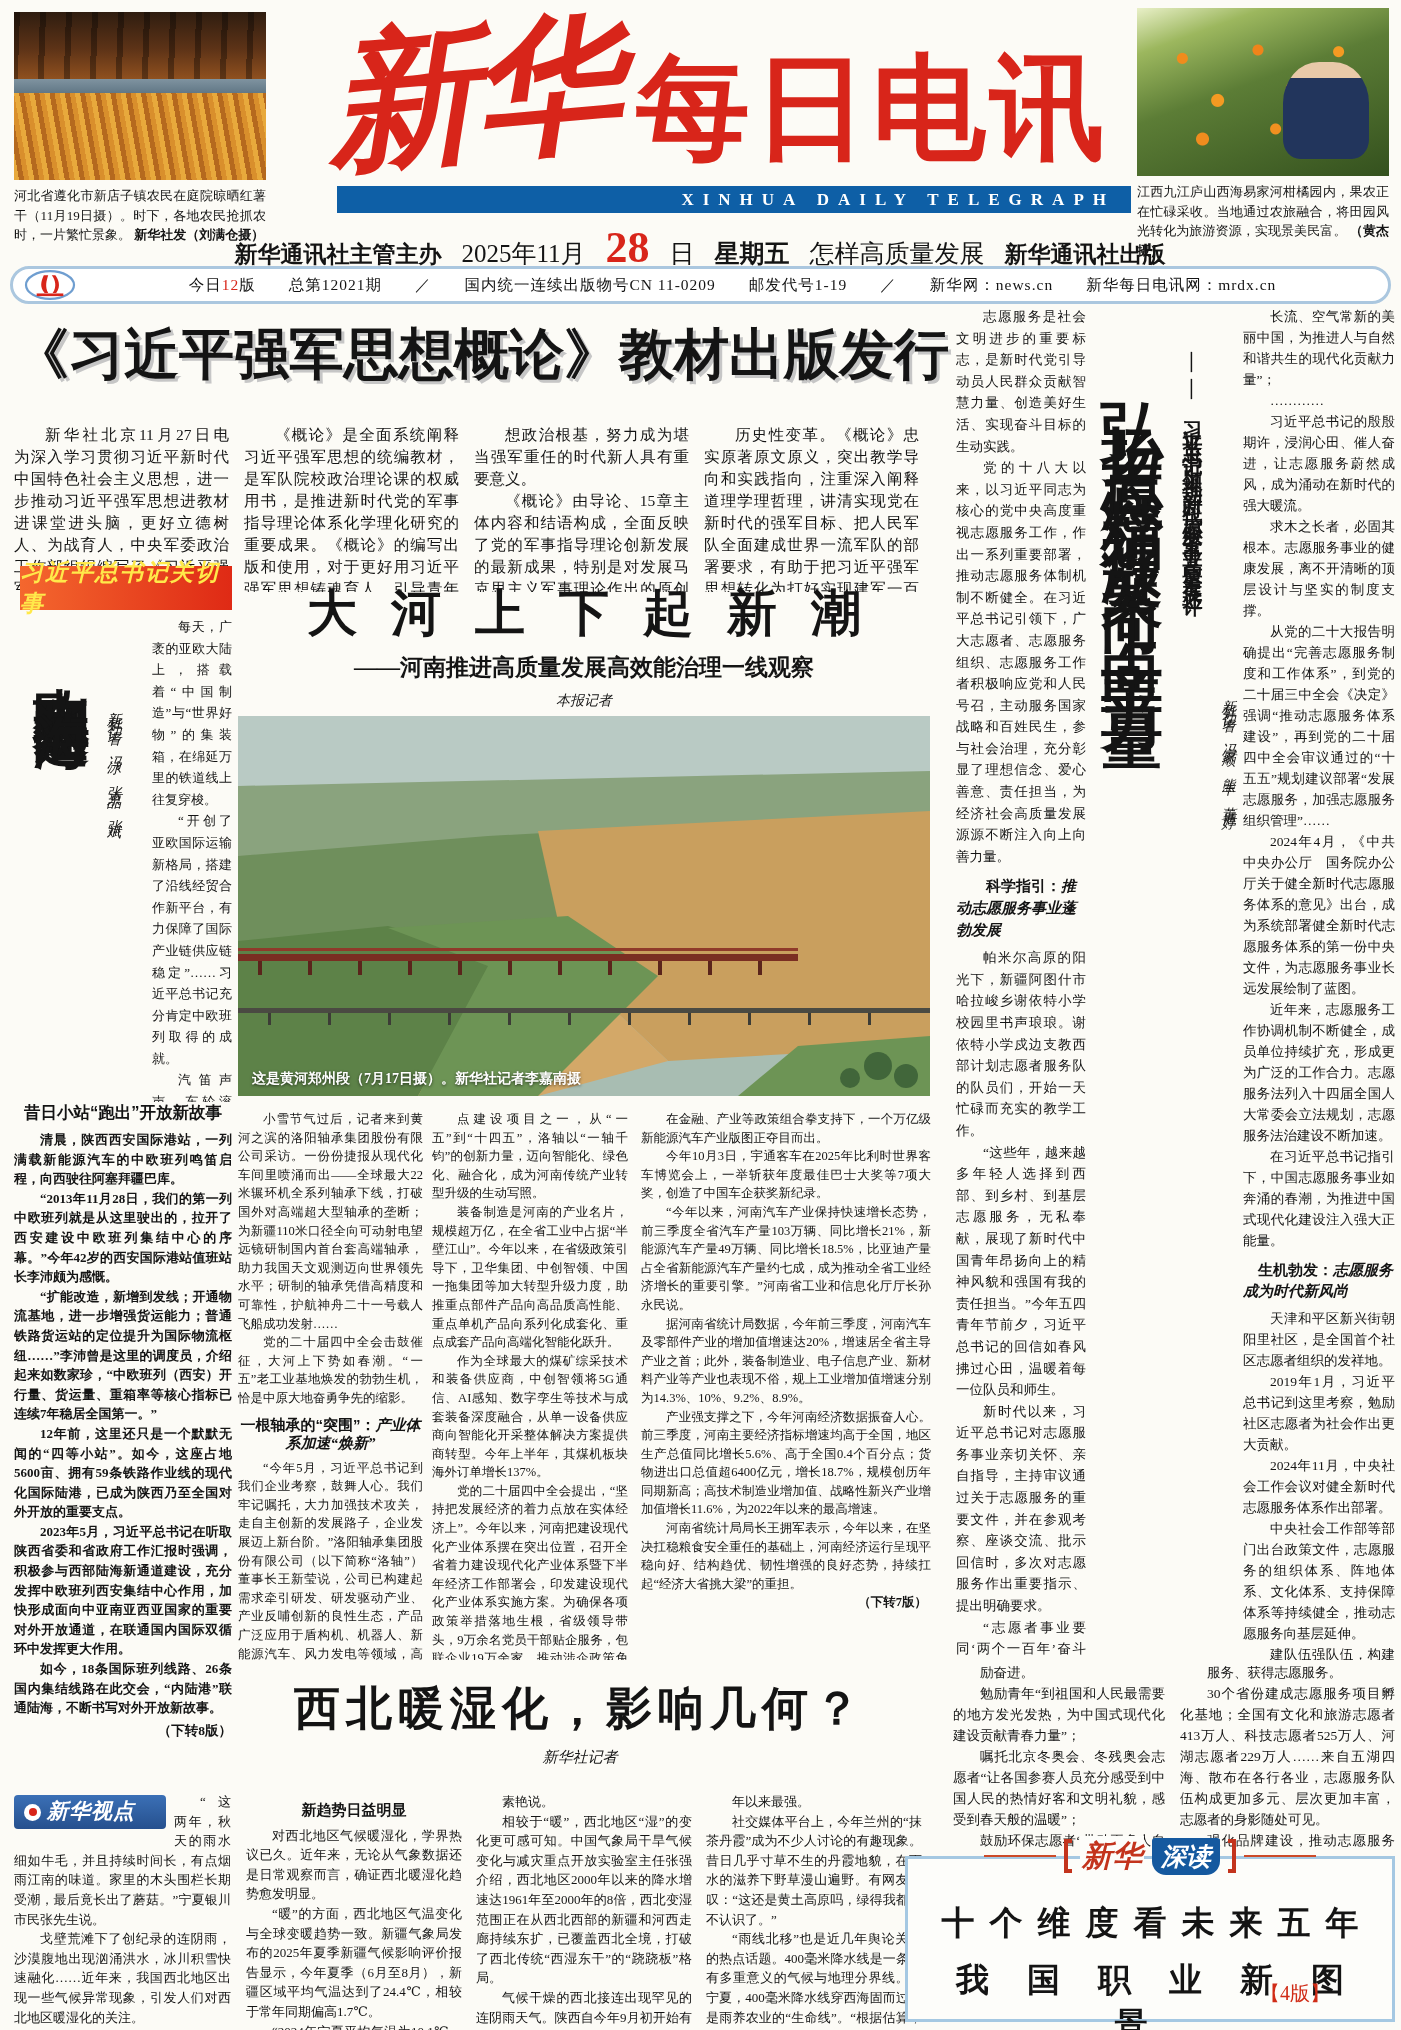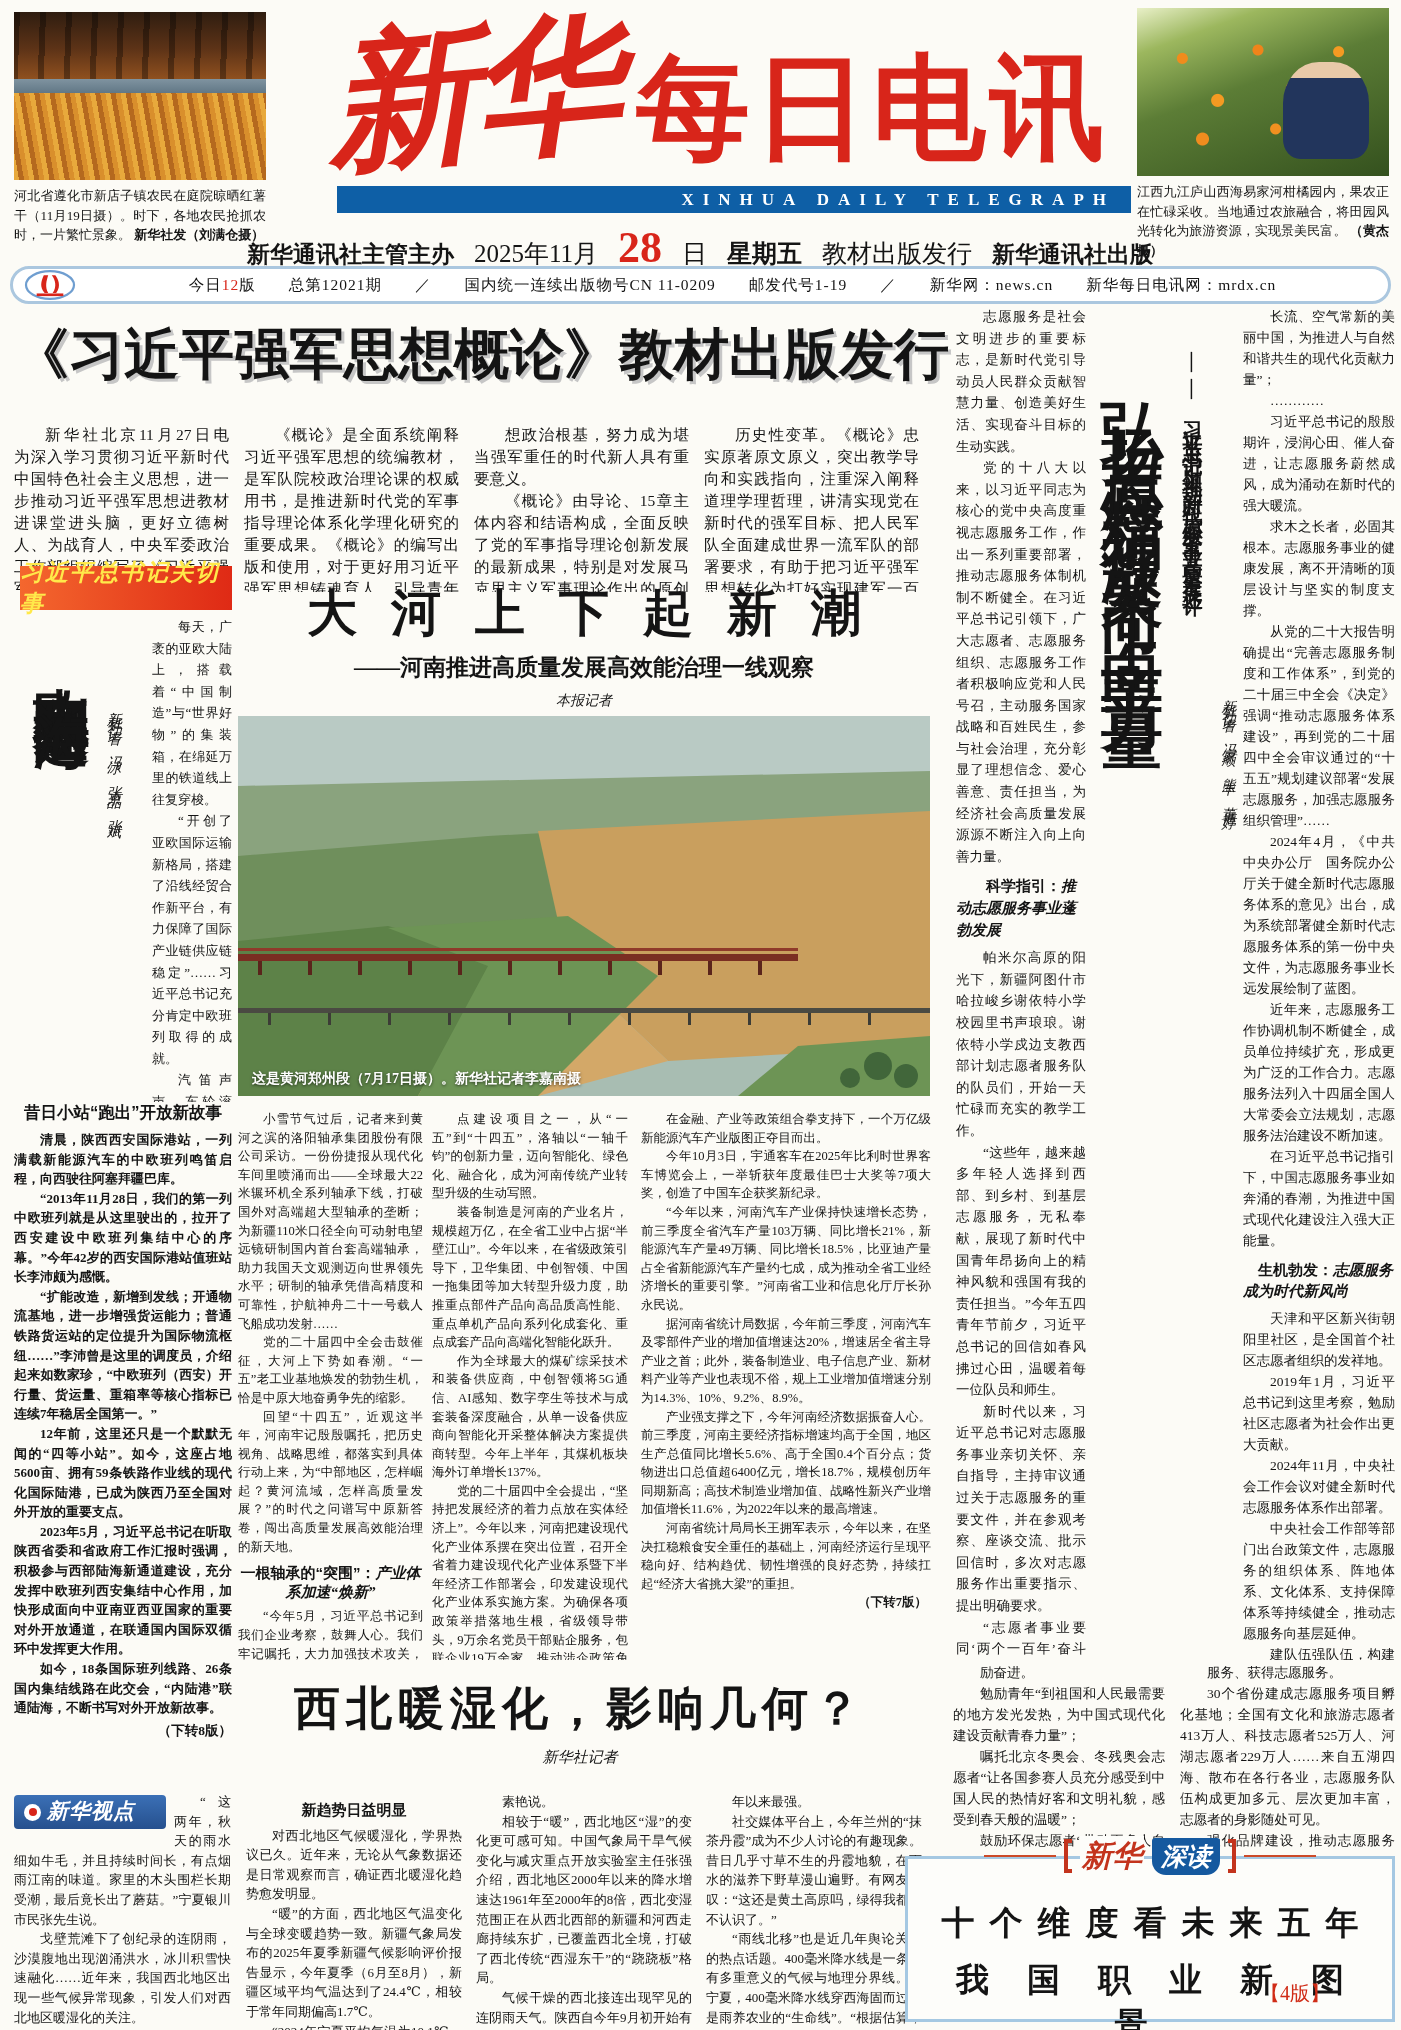--- a/index.html
+++ b/index.html
@@ -140,21 +140,21 @@
   <div class="abs" id="blue-bar">
     <span>XINHUA DAILY TELEGRAPH</span>
   </div>
 
   <div class="abs" id="date-row">
     <span class="org">新华通讯社主管主办</span>
     <span class="date-mid">2025年11月</span>
     <span class="date-day">28</span>
     <span class="date-mid">日</span>
     <span class="date-mid bold">星期五</span>
-    <span class="date-mid">教材出版发行</span>
+    <span class="date-mid">怎样高质量发展</span>
     <span class="org">新华通讯社出版</span>
   </div>
 
   <div class="abs" id="info-bar">
     <svg width="54" height="32" viewBox="0 0 60 36" style="margin-left:10px;flex:0 0 auto;">
       <ellipse cx="30" cy="18" rx="27" ry="15.5" fill="#fff" stroke="#6f9ed0" stroke-width="2.5"></ellipse>
       <path d="M23 7 C20 14 18 20 24 27 L28 27 C24 20 26 13 28 7 Z" fill="#d8251a"></path>
       <path d="M32 7 c4 5 6 13 1 20 l4 0 c6 -8 2 -16 -1 -20 z" fill="#d8251a"></path>
       <rect x="15" y="27.5" width="30" height="3" fill="#d8251a"></rect>
     </svg>
@@ -247,21 +247,20 @@
           <circle cx="612" cy="362" r="10"></circle>
       </g>
     </svg>
     <div id="center-caption">这是黄河郑州段（7月17日摄）。新华社记者李嘉南摄</div>
   </div>
 
   <div class="abs col center-col" id="center-c1">
     <div>
         <p>小雪节气过后，记者来到黄河之滨的洛阳轴承集团股份有限公司采访。一份份捷报从现代化车间里喷涌而出——全球最大22米辗环机全系列轴承下线，打破国外对高端超大型轴承的垄断；为新疆110米口径全向可动射电望远镜研制国内首台套高端轴承，助力我国天文观测迈向世界领先水平；研制的轴承凭借高精度和可靠性，护航神舟二十一号载人飞船成功发射……</p>
         <p>党的二十届四中全会击鼓催征，大河上下势如春潮。“一五”老工业基地焕发的勃勃生机，恰是中原大地奋勇争先的缩影。</p>
-        <p>回望“十四五”，近观这半年，河南牢记殷殷嘱托，把历史视角、战略思维，都落实到具体行动上来，为“中部地区，怎样崛起？黄河流域，怎样高质量发展？”的时代之问谱写中原新答卷，闯出高质量发展高效能治理的新天地。</p>
       </div>
     <div class="inline-subhead">
       <span class="sans">一根轴承的“突围”：</span><span class="kai">产业体系加速“焕新”</span>
     </div>
     <div>
         <p>“今年5月，习近平总书记到我们企业考察，鼓舞人心。我们牢记嘱托，大力加强技术攻关，走自主创新的发展路子，企业发展迈上新台阶。”洛阳轴承集团股份有限公司（以下简称“洛轴”）董事长王新莹说，公司已构建起需求牵引研发、研发驱动产业、产业反哺创新的良性生态，产品广泛应用于盾构机、机器人、新能源汽车、风力发电等领域，高端轴承产值已经占到企业年产值的七成。</p>
       </div>
   </div>
   <div class="abs col center-col" id="center-c2">
       <p>点建设项目之一，从“一五”到“十四五”，洛轴以“一轴千钧”的创新力量，迈向智能化、绿色化、融合化，成为河南传统产业转型升级的生动写照。</p>

